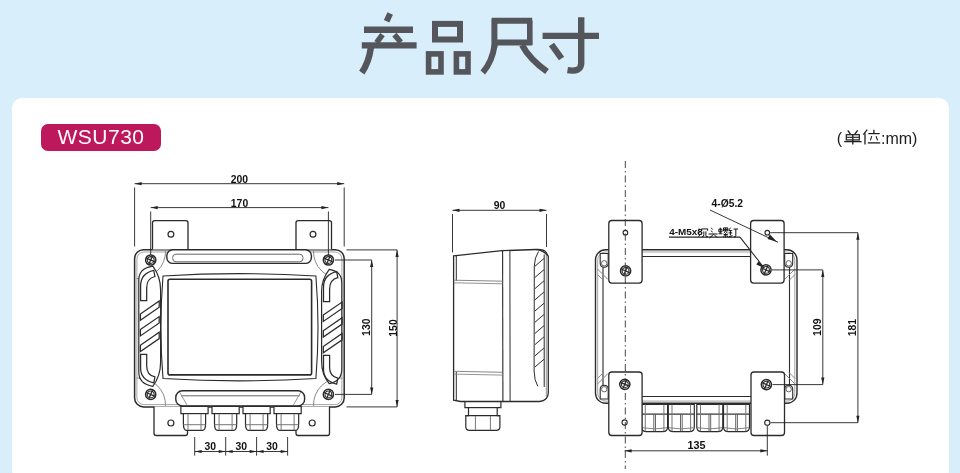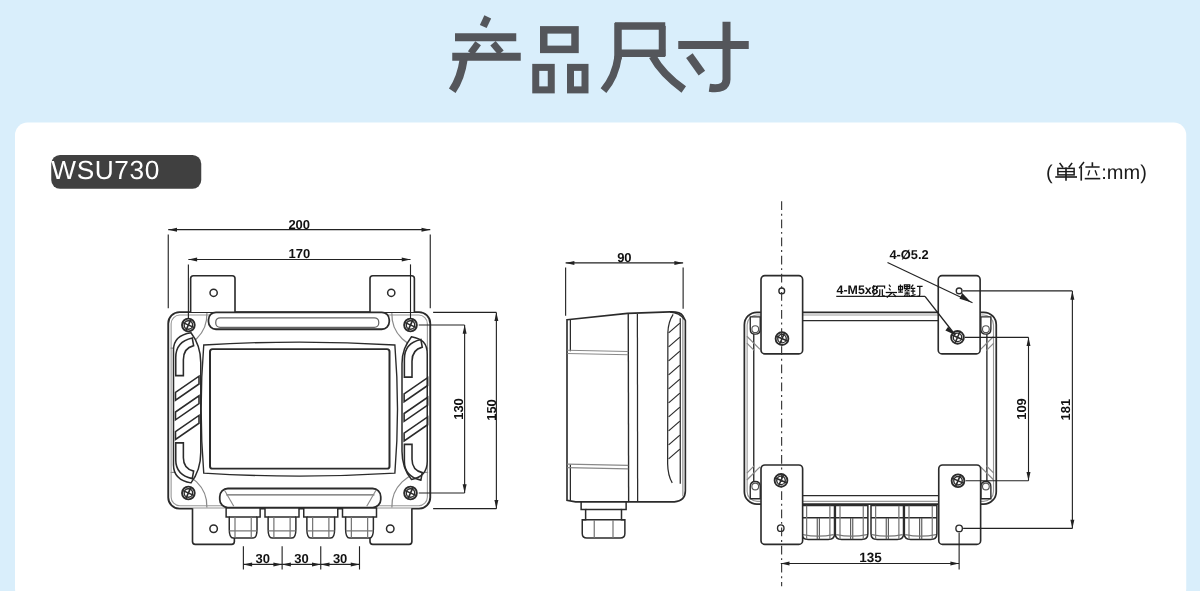--- a/index.html
+++ b/index.html
@@ -1,17 +1,17 @@
 <!DOCTYPE html>
 <html><head>
 <meta charset="utf-8">
 <style>
 html,body{margin:0;padding:0;width:960px;height:473px;overflow:hidden;background:#d9eefb;font-family:"Liberation Sans",sans-serif;}
 #panel{position:absolute;left:12px;top:98px;width:937px;height:383px;background:#ffffff;border-radius:10px;}
-#badge{position:absolute;left:41px;top:124px;width:120px;height:27px;background:#404040;border-radius:7px;color:#ffffff;font-size:21px;letter-spacing:0.5px;line-height:26px;}
+#badge{position:absolute;left:41px;top:124px;width:120px;height:27px;background:#be185d;border-radius:7px;color:#ffffff;font-size:21px;letter-spacing:0.5px;text-align:center;line-height:26px;}
 svg.ov{position:absolute;left:0;top:0;}
 </style>
 </head>
 <body>
 
 <div style="position:absolute;left:0;top:0;width:960px;height:473px;background:#d9eefb;"></div>
 
 <div id="panel"></div>
 
 <div id="badge">WSU730</div>

